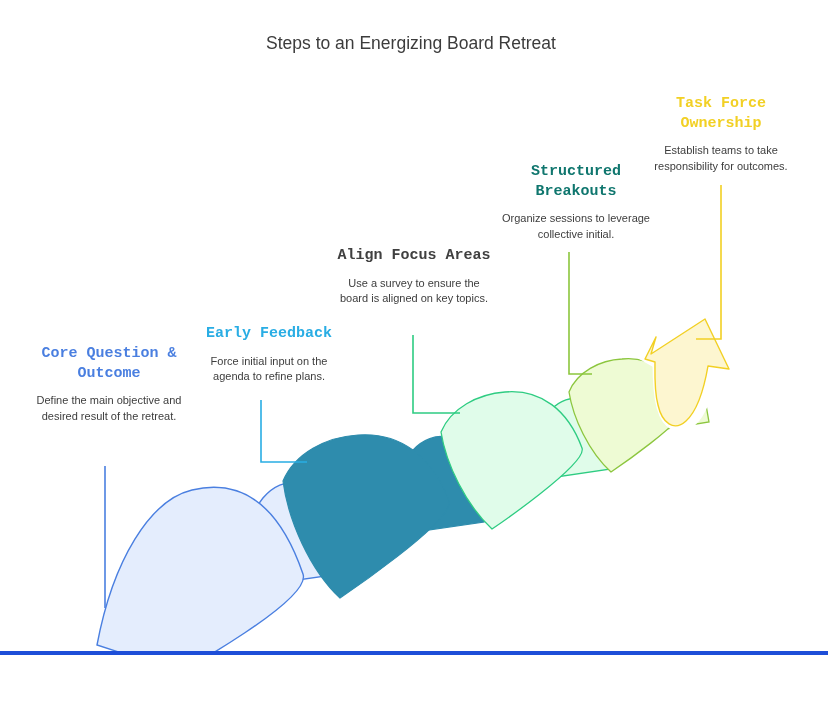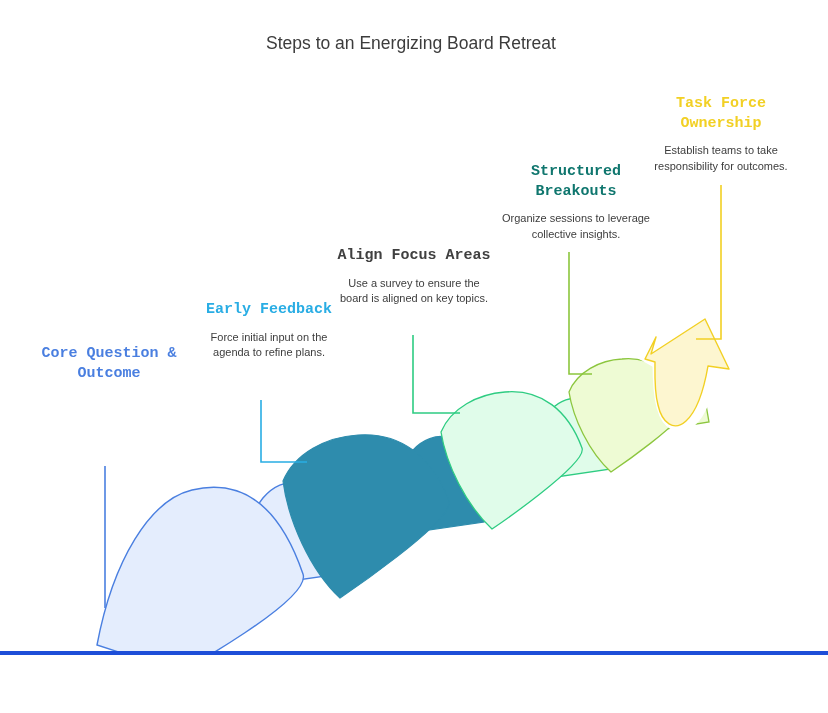--- a/index.html
+++ b/index.html
@@ -51,21 +51,21 @@
   }
   .step-desc {
     font-size: 11px;
     line-height: 1.45;
     color: #3d3d3d;
     margin: 0;
     font-family: "Liberation Sans", sans-serif;
   }
   
   #label-1 { left: 36px;  top: 344px; width: 146px; }
-  #label-2 { left: 196px; top: 300px; width: 146px; }
+  #label-2 { left: 196px; top: 324px; width: 146px; }
   #label-3 { left: 334px; top: 246px; width: 160px; }
   #label-4 { left: 500px; top: 162px; width: 152px; }
   #label-5 { left: 648px; top: 94px;  width: 146px; }
 </style>
 </head>
 <body>
 
 <div id="infographic">
 
   <div id="chart-title">Steps to an Energizing Board Retreat</div>
@@ -178,35 +178,36 @@
 
     <polyline points="413,335 413,413 460,413" fill="none" stroke="#2ecc82" stroke-width="1.6"></polyline>
 
     <polyline points="569,252 569,374 592,374" fill="none" stroke="#8cc63e" stroke-width="1.6"></polyline>
 
     <polyline points="721,185 721,339 696,339" fill="none" stroke="#f2d024" stroke-width="1.6"></polyline>
   </svg>
 
   <div class="step-label" id="label-1">
     <div class="step-heading" style="color:#4a7fe0">Core Question &amp; Outcome</div>
+    <div class="step-desc">Define the main objective and desired result of the retreat.</div>
   </div>
 
   <div class="step-label" id="label-2">
     <div class="step-heading" style="color:#29ade4">Early Feedback</div>
     <div class="step-desc">Force initial input on the agenda to refine plans.</div>
   </div>
 
   <div class="step-label" id="label-3">
     <div class="step-heading" style="color:#404040">Align Focus Areas</div>
     <div class="step-desc">Use a survey to ensure the board is aligned on key topics.</div>
   </div>
 
   <div class="step-label" id="label-4">
     <div class="step-heading" style="color:#0f766e">Structured Breakouts</div>
-    <div class="step-desc">Organize sessions to leverage collective insights.</div>
+    <div class="step-desc">Organize sessions to leverage collective initial.</div>
   </div>
 
   <div class="step-label" id="label-5">
     <div class="step-heading" style="color:#f2d024">Task Force Ownership</div>
     <div class="step-desc">Establish teams to take responsibility for outcomes.</div>
   </div>
 
 </div>
 
 </body></html>

